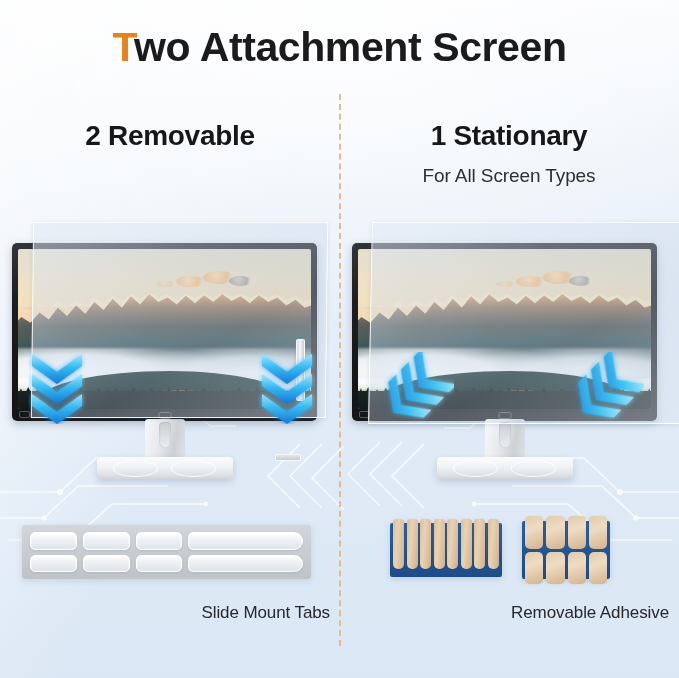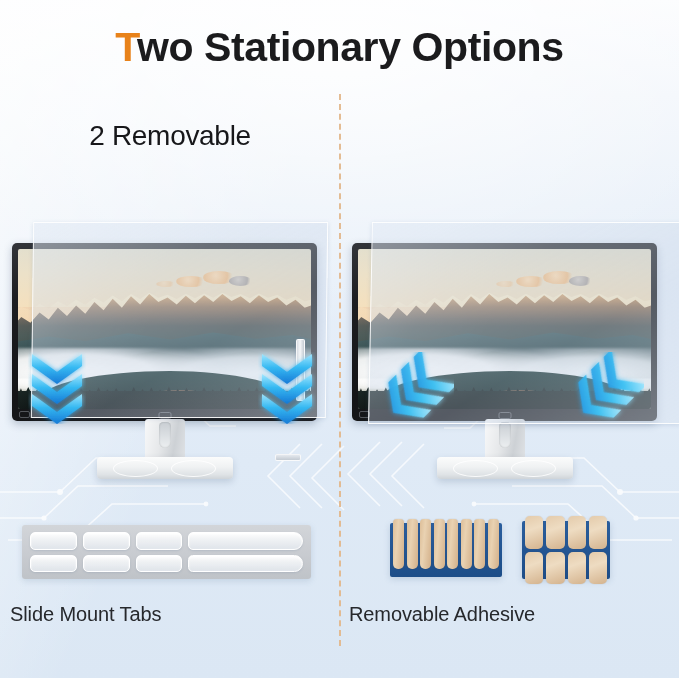--- a/index.html
+++ b/index.html
@@ -29,21 +29,21 @@
     text-align:center;
     font-size:41px; font-weight:bold; letter-spacing:-0.4px;
     color:#1b1b1d;
     white-space:nowrap;
   }
   .title .accent{ color:#e8821a; }
   .col-head{
     position:absolute; text-align:center; white-space:nowrap;
   }
   .col-head .h2{
-    font-size:28px; font-weight:normal; color:#17171a; letter-spacing:-0.3px;
+    font-size:28px; font-weight:bold; color:#17171a; letter-spacing:-0.3px;
   }
   .col-head .h3{
     margin-top:13px;
     font-size:19px; font-weight:normal; color:#2d2f33; letter-spacing:-0.1px;
   }
   #head-left { left:10px;  width:320px; top:120px; }
   #head-right{ left:349px; width:320px; top:120px; }
 
   
   .divider{
@@ -282,22 +282,22 @@
   .pad{
     background:linear-gradient(160deg,#e4cbab 0%, #eedcc2 40%, #d4b38e 100%);
     border-radius:5px;
     box-shadow:0 0 1px rgba(90,60,30,.3);
   }
   .pad.top   { margin-top:-5px; }
   .pad.bottom{ margin-bottom:-5px; }
 
   
   .caption{
-    position:absolute; text-align:left; white-space:nowrap;
-    font-size:20px; color:#26282c; letter-spacing:-0.1px;
+    position:absolute; text-align:right; white-space:nowrap;
+    font-size:17px; color:#26282c; letter-spacing:-0.1px;
   }
   #caption-left { left:10px;  width:320px; top:603px; }
   #caption-right{ left:349px; width:320px; top:603px; }
 </style>
 </head>
 <body>
 
 <div class="poster">
 
   <div class="wash a"></div>
@@ -324,27 +324,31 @@
       <circle cx="60" cy="92" r="3"></circle>
         <circle cx="44" cy="118" r="2.6"></circle>
       <circle cx="620" cy="92" r="3"></circle>
         <circle cx="636" cy="118" r="2.6"></circle>
       <circle cx="206" cy="104" r="2.4"></circle>
         <circle cx="474" cy="104" r="2.4"></circle>
     </g>
   </svg>
 
   <div class="title">
-    <span class="accent">T</span><span>wo Stationary Options</span>
+    <span class="accent">T</span><span>wo Attachment Screen</span>
   </div>
 
   <div class="col-head" id="head-left">
     <div class="h2">2 Removable</div>
   </div>
 
+  <div class="col-head" id="head-right">
+    <div class="h2">1 Stationary</div>
+    <div class="h3">For All Screen Types</div>
+  </div>
 
   <div class="divider"></div>
 
   <div class="monitor" id="monitor-left">
     <div class="bezel">
       <div class="screen">
         <div class="sky"></div>
         <div class="sky-haze"></div>
         <div class="cloud c4"></div>
         <div class="cloud c1"></div>

